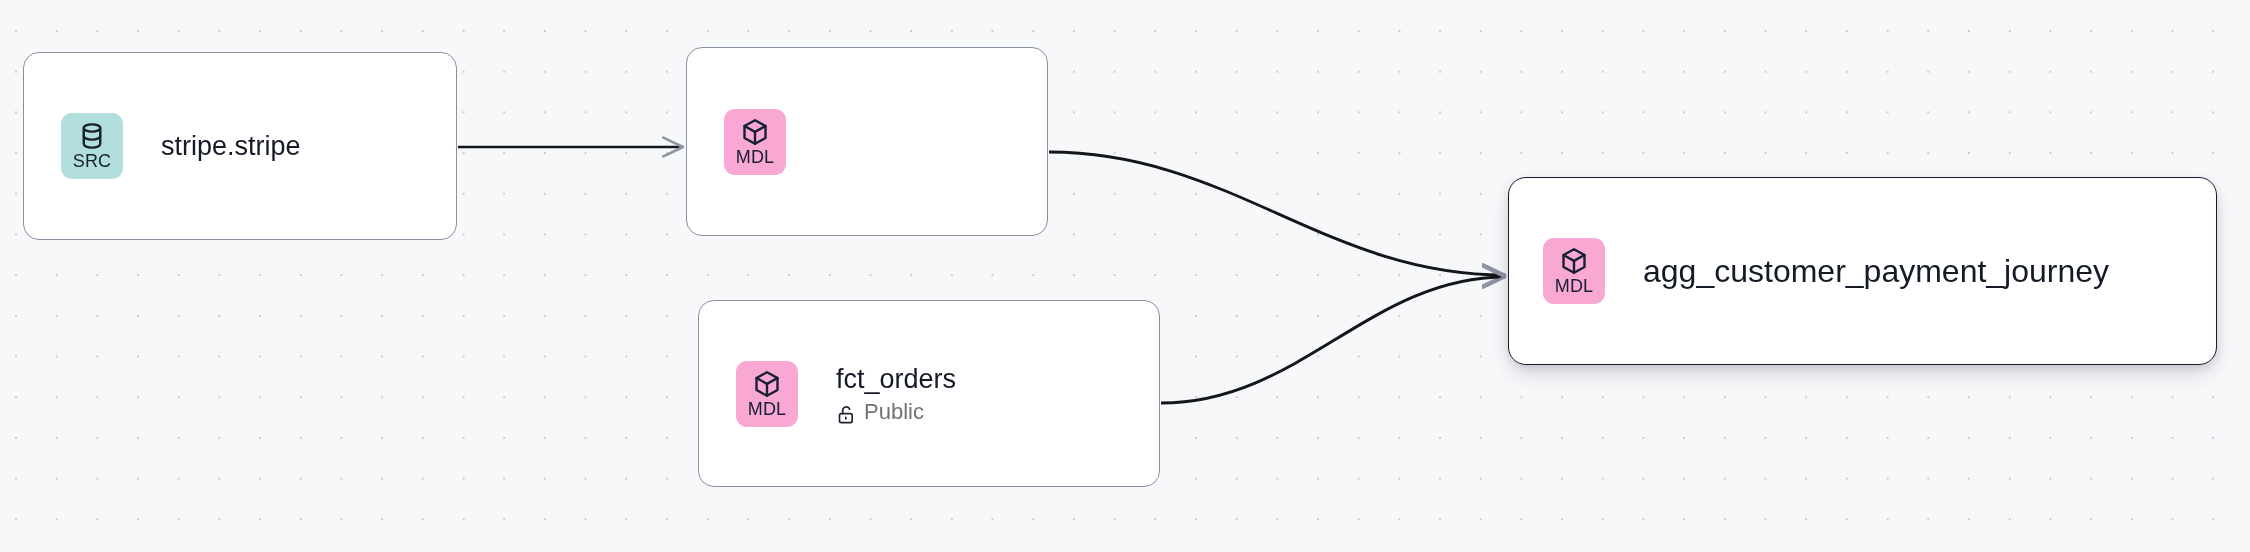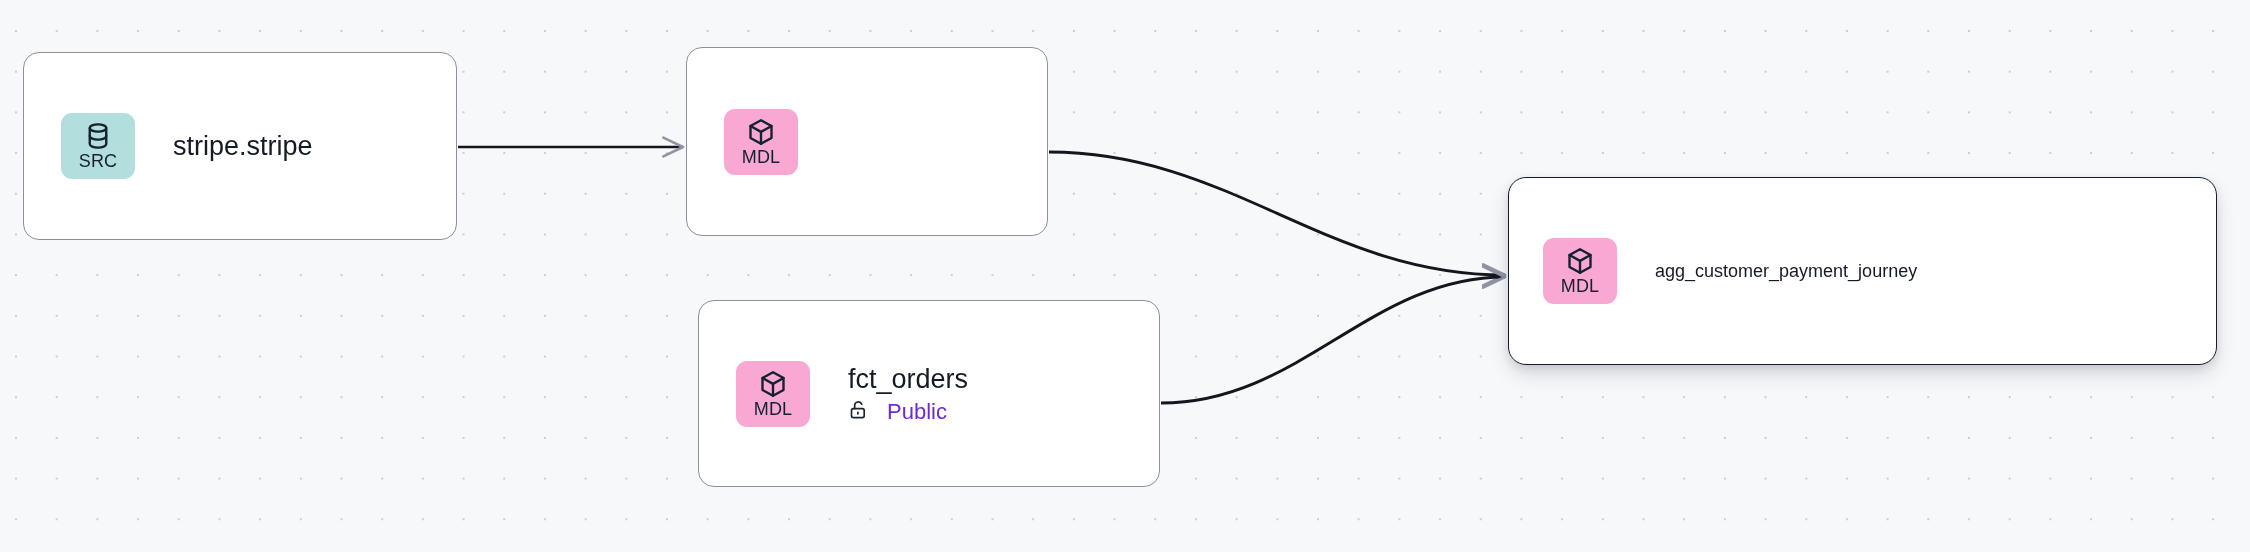--- a/index.html
+++ b/index.html
@@ -50,21 +50,21 @@
     border: 4px solid #161b２6;
     border-color: #171c28;
     border-radius: 18px;
     box-shadow: 0 10px 22px -4px rgba(30,36,54,0.20),
                 0 3px 8px rgba(30,36,54,0.10);
   }
 
   
   .badge {
     flex: 0 0 auto;
-    width: 74px;
+    width: 62px;
     height: 66px;
     border-radius: 11px;
     display: flex;
     flex-direction: column;
     align-items: center;
     justify-content: center;
     gap: 1px;
   }
   .badge.src { background: #b2dedd; }
   .badge.mdl { background: #f9a8d4; }
@@ -90,30 +90,30 @@
     min-width: 0;
   }
   .node-title {
     font-family: "Liberation Sans", sans-serif;
     font-size: 27px;
     line-height: 33px;
     color: #151b26;
     white-space: nowrap;
     font-weight: 400;
   }
-  .node.selected .node-title { font-size: 18px; }
+  .node.selected .node-title { font-size: 32px; }
 
   .node-sub {
     display: flex;
-    align-items: flex-start;
-    gap: 18px;
+    align-items: flex-end;
+    gap: 7px;
     font-family: "Liberation Sans", sans-serif;
     font-size: 22px;
     line-height: 26px;
-    color: #6d28d9;
+    color: #737373;
     white-space: nowrap;
   }
   .node-sub .lock-glyph { line-height: 0; display: block; }
 
   
   #node-stripe-payment {
     left: 23px;  top: 52px;  width: 434px; height: 188px;
   }
   #node-stg-payments {
     left: 686px; top: 47px;  width: 362px; height: 189px;

